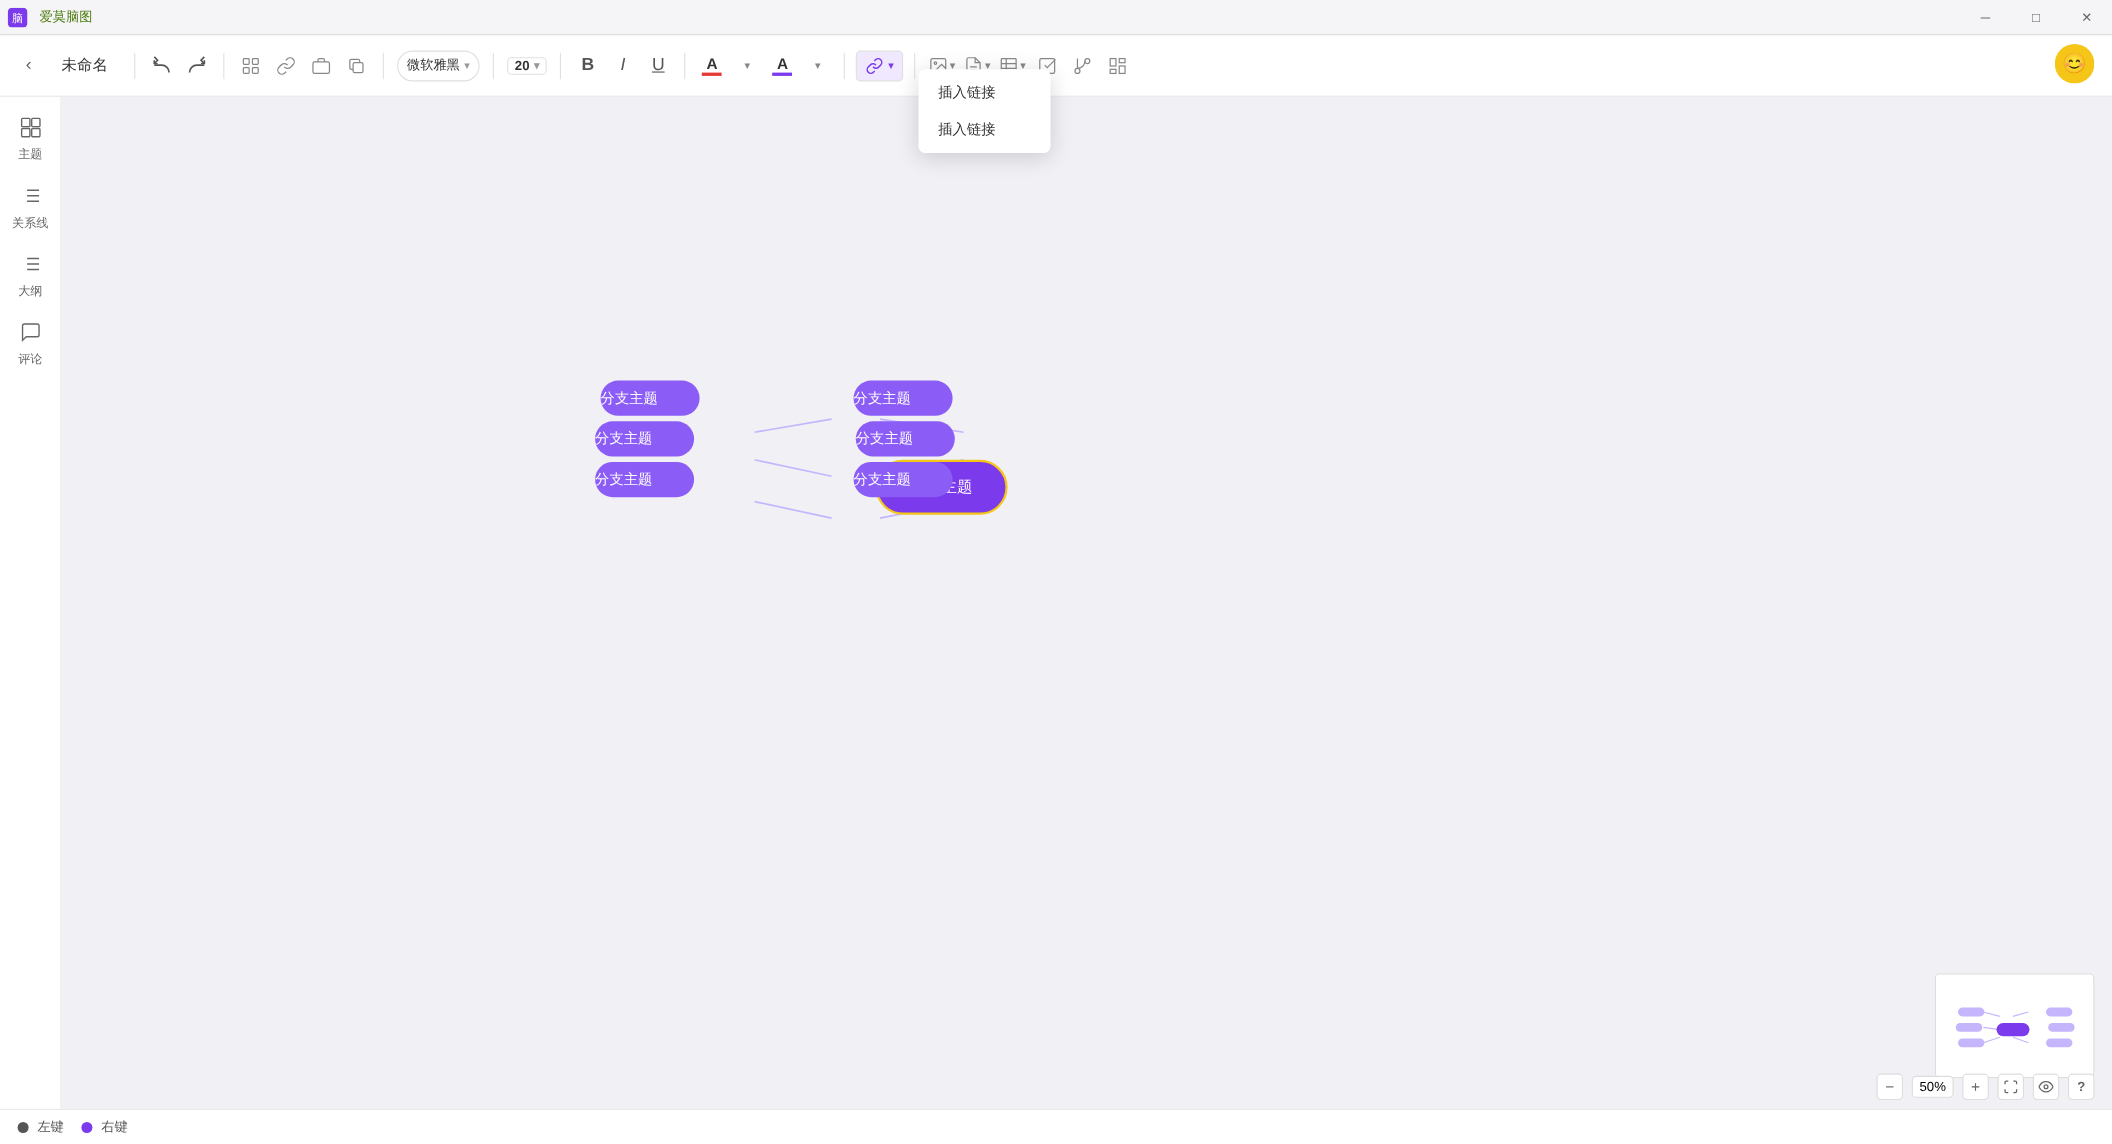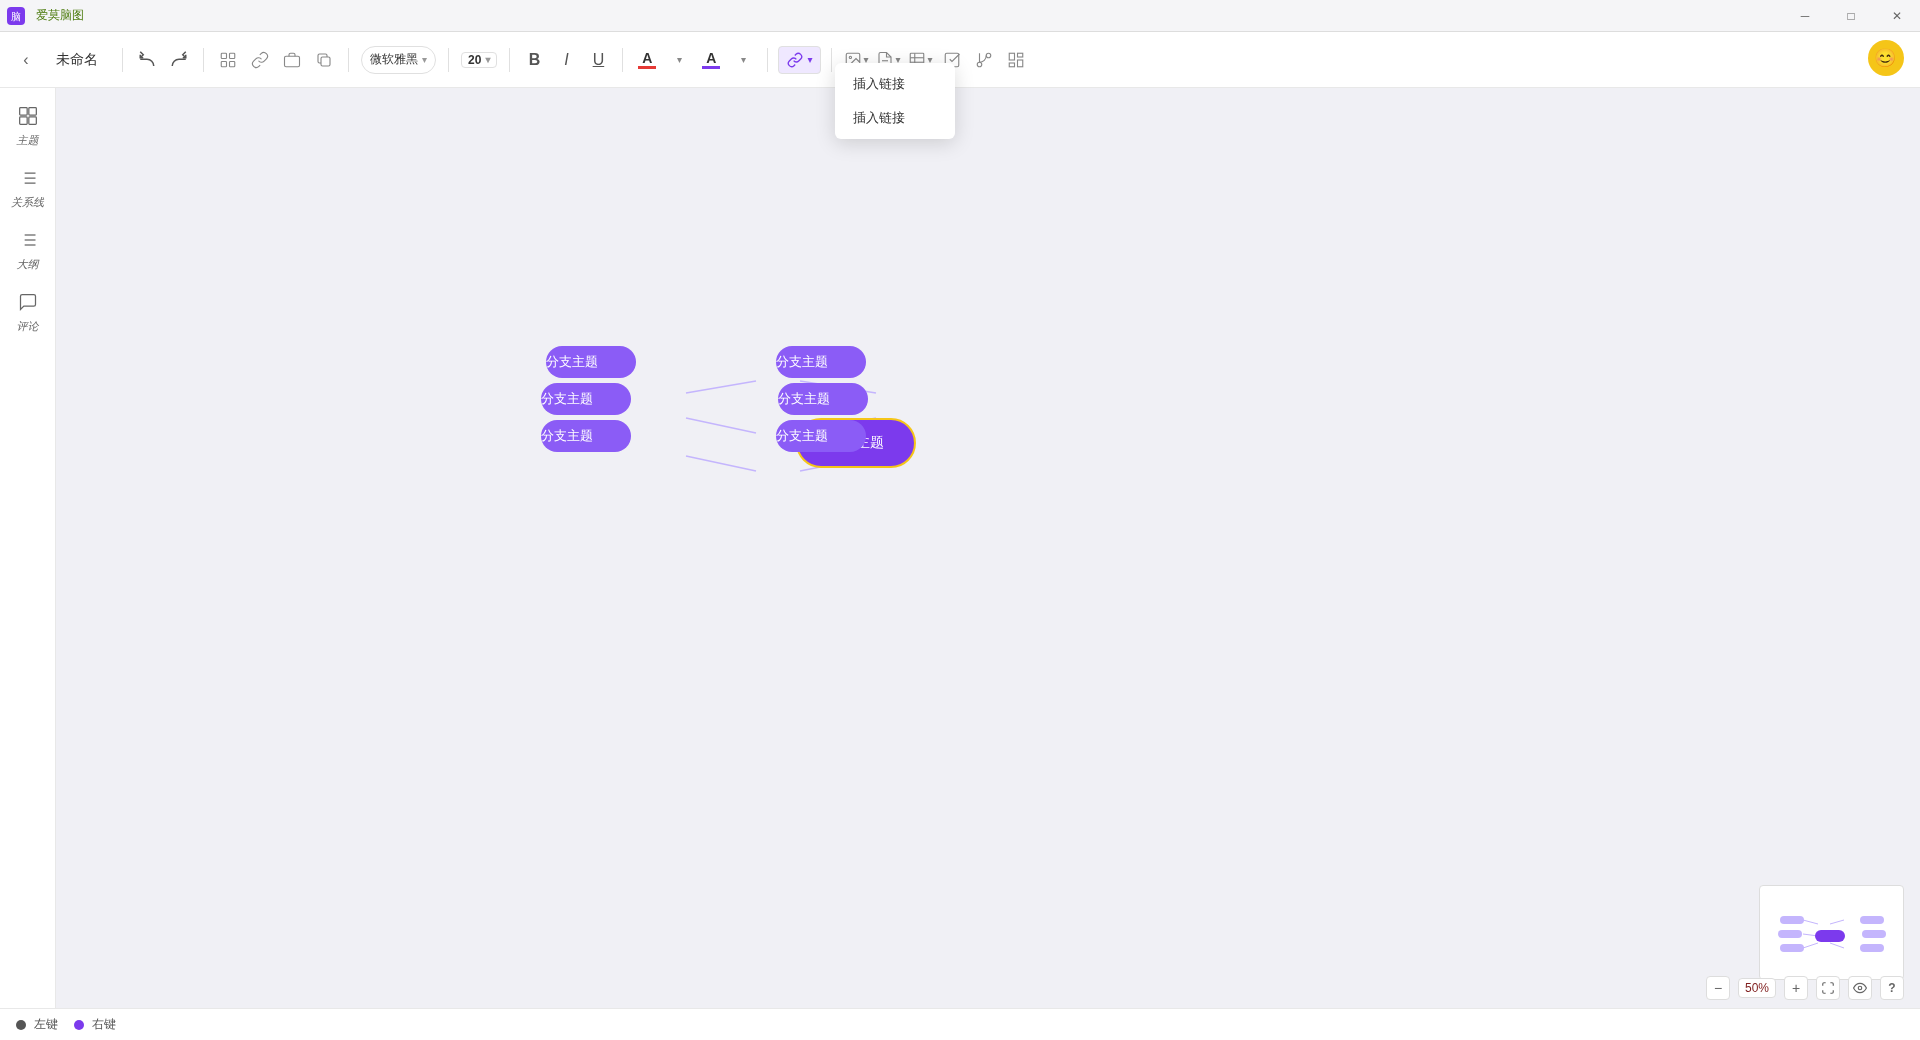--- a/index.html
+++ b/index.html
@@ -36,21 +36,21 @@
 
     
     .right-toolbar { position: absolute; right: 60px; top: 32px; height: 56px; display: flex; align-items: center; gap: 8px; }
     .rt-btn { width: 32px; height: 32px; display: flex; align-items: center; justify-content: center; cursor: pointer; color: #555; font-size: 16px; border-radius: 4px; }
     .save-indicator { position: absolute; right: 16px; top: 42px; font-size: 11px; color: #999; display: flex; align-items: center; gap: 4px; }
 
     
     #sidebar {
       position: absolute; top: 88px; left: 0; width: 56px; height: calc(1040px - 88px);
       background: #fff; border-right: 1px solid #e8e8e8; display: flex; flex-direction: column;
-      align-items: center; padding-top: 8px; z-index: 98; font-style: italic;
+      align-items: center; padding-top: 8px; z-index: 98;
     }
     .sidebar-item { display: flex; flex-direction: column; align-items: center; padding: 10px 0; width: 100%; cursor: pointer; color: #666; }
     .sidebar-item .si-icon { font-size: 18px; margin-bottom: 2px; }
     .sidebar-item .si-label { font-size: 11px; }
 
     
     #canvas {
       position: absolute; top: 88px; left: 56px; width: calc(1920px - 56px); height: calc(1040px - 88px);
       background: #f0f0f5; overflow: hidden;
     }
@@ -111,21 +111,21 @@
       display: flex; align-items: center; padding: 0 16px; z-index: 99;
     }
     .bottom-btn { display: flex; align-items: center; gap: 4px; font-size: 12px; color: #555; cursor: pointer; margin-right: 16px; }
 
     
     #zoom-controls {
       position: absolute; bottom: 40px; right: 16px;
       display: flex; align-items: center; gap: 8px; z-index: 51;
     }
     .zoom-btn { width: 24px; height: 24px; display: flex; align-items: center; justify-content: center; cursor: pointer; color: #666; font-size: 14px; background: white; border: 1px solid #ddd; border-radius: 4px; }
-    .zoom-text { font-size: 12px; color: #7f1d1d; background: white; padding: 2px 6px; border: 1px solid #ddd; border-radius: 4px; }
+    .zoom-text { font-size: 12px; color: #000000; background: white; padding: 2px 6px; border: 1px solid #ddd; border-radius: 4px; }
 
     
     .avatar-circle {
       position: absolute; right: 16px; top: 40px;
       width: 36px; height: 36px;
     }
   </style>
 </head>
 <body>
 

